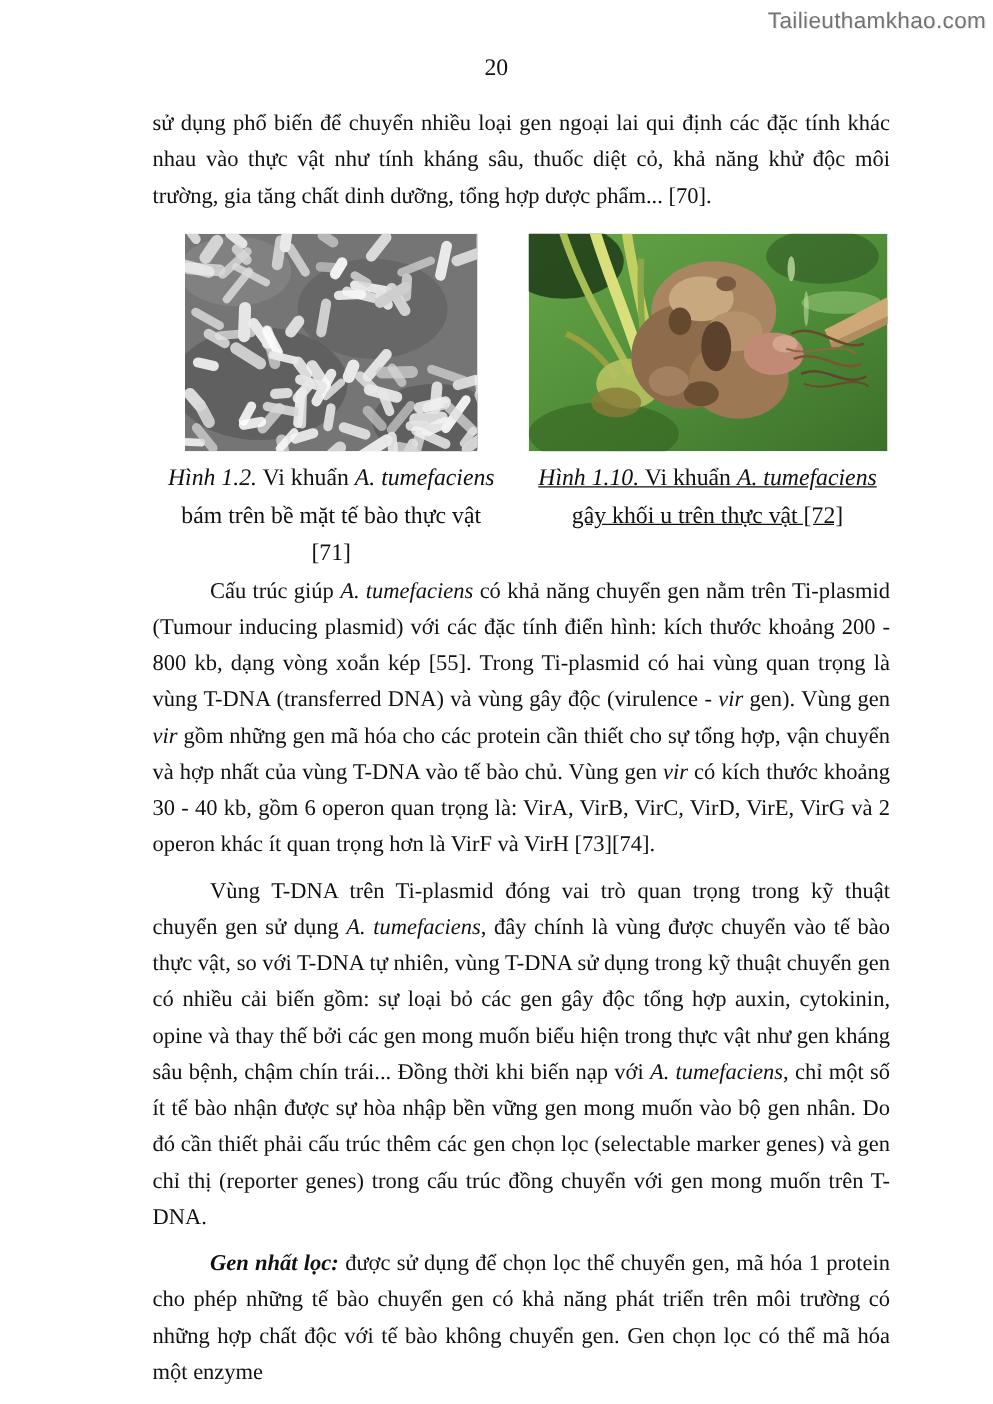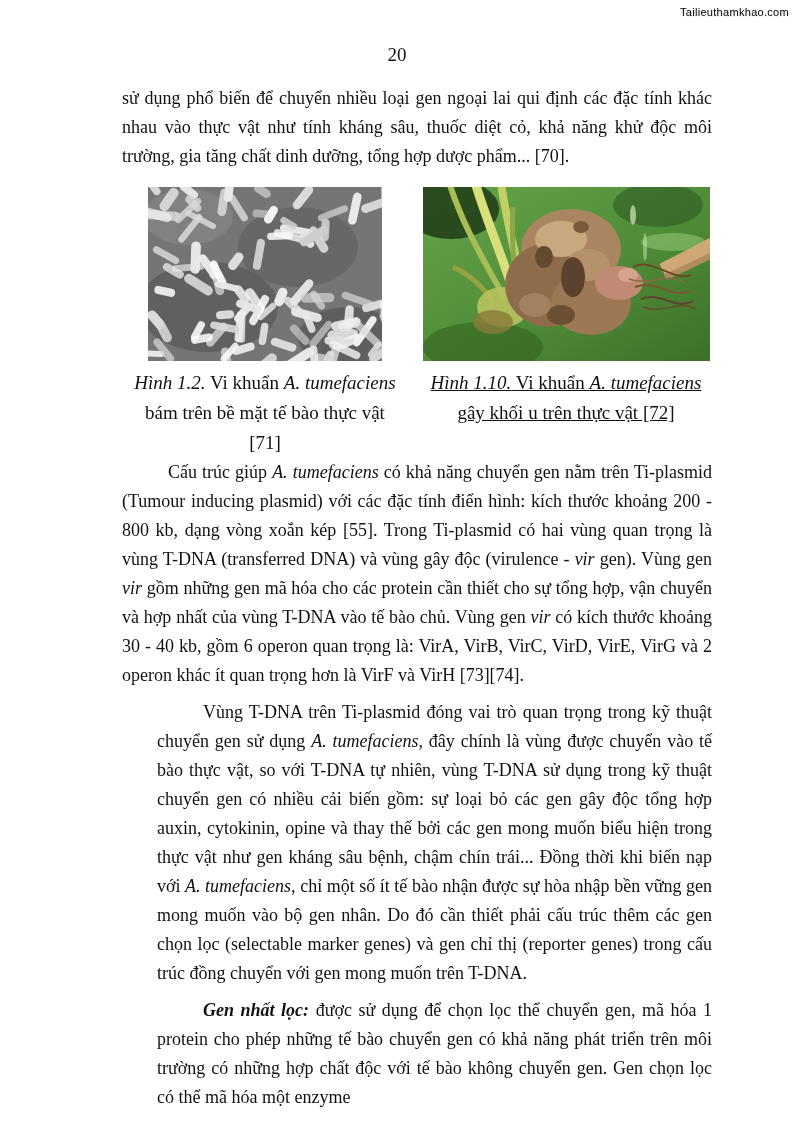--- a/index.html
+++ b/index.html
@@ -7,41 +7,41 @@
     position:relative;
     width:794px;height:1123px;
     background:#ffffff;
     overflow:hidden;
     font-family:"Liberation Serif", serif;
     color:#111111;
   }
   .watermark{
     position:absolute;top:6px;right:5px;
     font-family:"Liberation Sans", sans-serif;
-    font-size:11px;
-    color:#000000;
+    font-size:18px;
+    color:#737373;
     text-shadow:1px 1px 0 #eeeeee;
     letter-spacing:0.3px;
   }
   .pagenum{
     position:absolute;top:44px;left:0;width:100%;
     text-align:center;
     font-size:19px;
   }
   .content{
     position:absolute;left:122px;top:84px;width:590px;
   }
   p.body-par{
     margin:0;
     font-size:18px;
     line-height:29px;
     text-align:justify;
   }
   p.indent{text-indent:46px;}
-  p.par-gap{margin-top:8px;margin-left:35px;}
+  p.par-gap{margin-top:8px;}
   .run-italic{font-style:italic;}
   .run-bolditalic{font-style:italic;font-weight:bold;}
   .figrow{
     margin-top:16px;
     display:flex;
     align-items:flex-start;
   }
   figure{margin:0;padding:0;}
   .fig1{margin-left:26px;width:234px;}
   .fig2{margin-left:41px;width:287px;}

